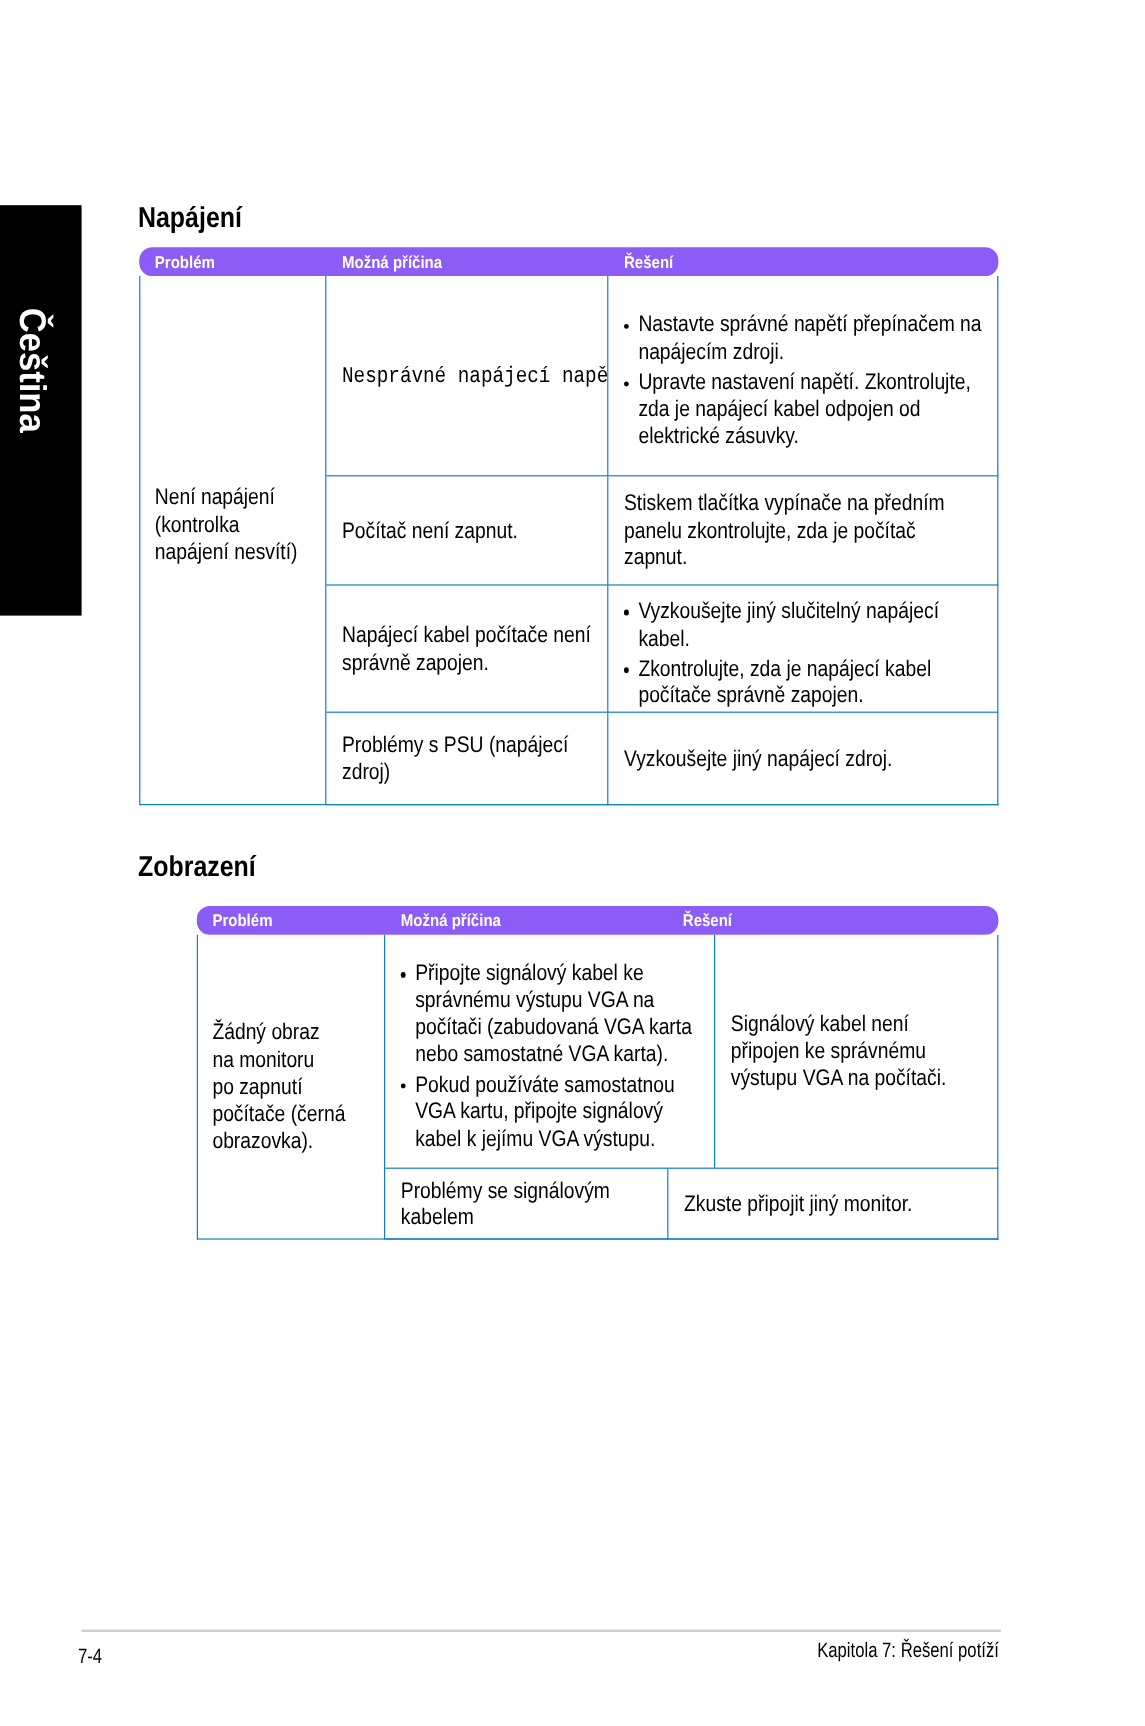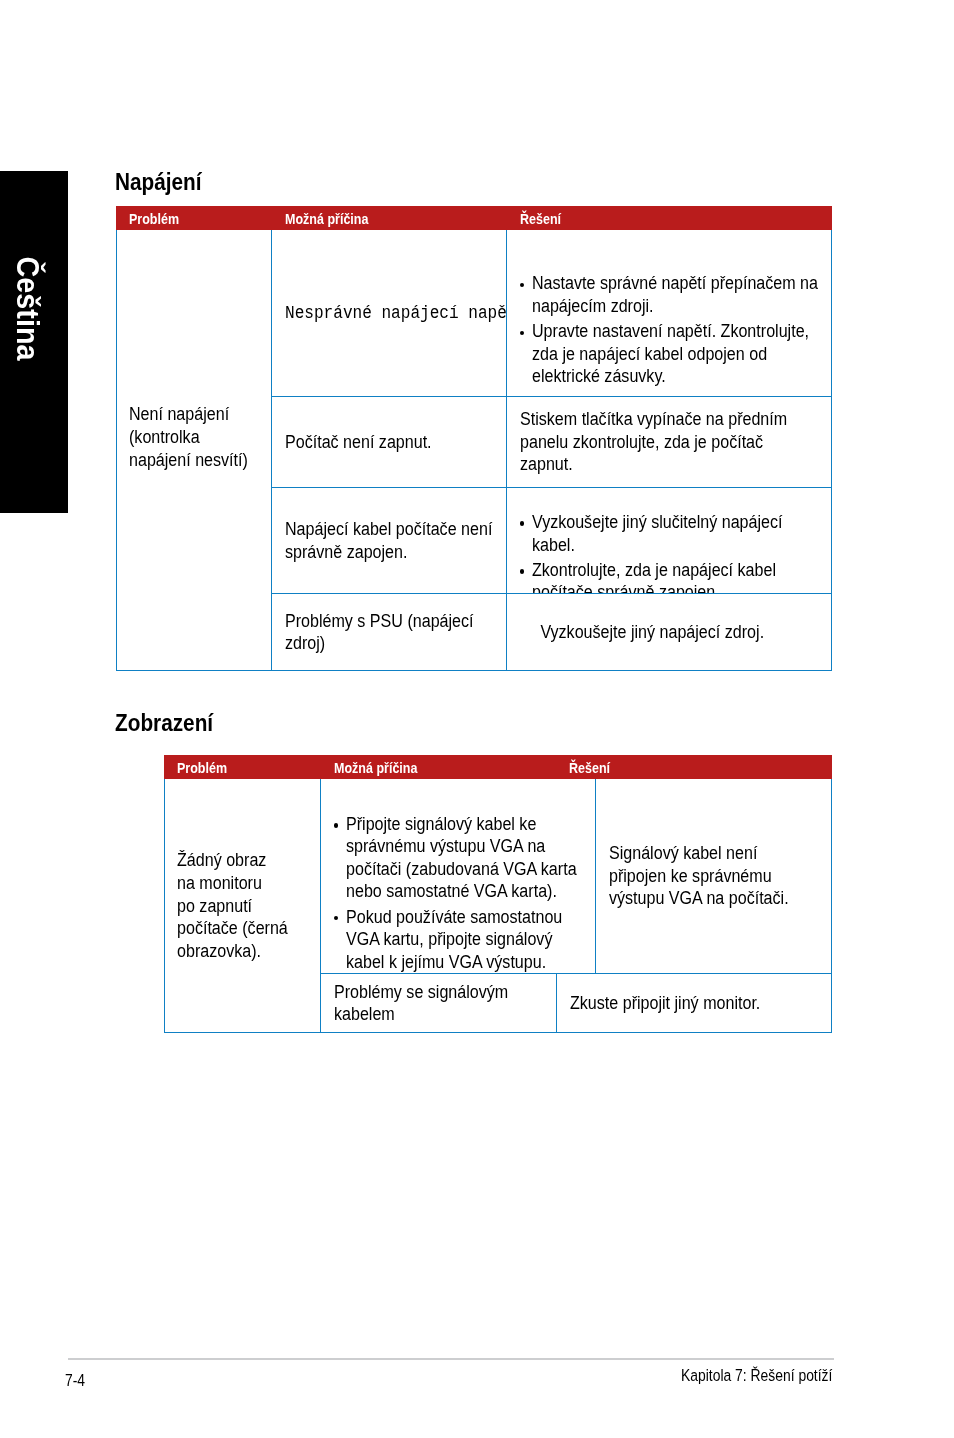--- a/index.html
+++ b/index.html
@@ -23,28 +23,28 @@
   .tbl{position:absolute;}
   .trow{display:flex;}
   .cell{box-sizing:border-box;border-right:1px solid #0f80c4;border-bottom:1px solid #0f80c4;
         display:flex;align-items:center;padding:0 2px 0 13px;overflow:hidden;}
   .cell.lb{border-left:1px solid #0f80c4;padding-left:11.9px;}
   .cell.nb{border-bottom:none;}
   .tx.prob{line-height:23.4px;}
   .tx.prob2{line-height:22.7px;}
   .tx{font-size:18.8px;line-height:22.4px;white-space:nowrap;
       transform:scaleX(0.856);transform-origin:0 50%;width:116.8%;}
-  .hrow{display:flex;background:#b91c1c;height:24px;}
+  .hrow{display:flex;background:#8b5cf6;height:24px;border-radius:11px;}
   .hcell{box-sizing:border-box;display:flex;align-items:center;padding:2px 2px 0 13px;overflow:hidden;}
   .hcell .tx{font-size:14.2px;line-height:1;color:#ffffff;font-weight:bold;
       transform:scaleX(0.882);transform-origin:0 50%;width:113.4%;}
   .tbot{position:absolute;left:0;bottom:0;height:1px;background:#0f80c4;}
 
   
-  ul.bl{margin:0;padding:0;list-style:none;position:relative;top:17px;}
+  ul.bl{margin:0;padding:0;list-style:none;position:relative;top:4px;}
   ul.bl li{position:relative;padding-left:12.4px;}
   ul.bl li+li{margin-top:3px;}
   ul.bl li .dot{position:absolute;left:-0.1px;top:10.3px;width:4.4px;height:4.4px;
       border-radius:50%;background:#000000;}
 
   
   .footer-rule{position:absolute;left:68px;top:1358.4px;width:765.5px;height:1.3px;background:#cdced0;}
   .fnum,.fchap{position:absolute;font-size:17.4px;line-height:1;white-space:nowrap;color:#000000;
       transform:scaleX(0.799);transform-origin:0 0;}
 </style>
@@ -115,21 +115,21 @@
                   <span class="dot"></span>
                   <span class="tx" style="display: block;">Zkontrolujte, zda je napájecí kabel<br>počítače správně zapojen.</span>
                 </li>
               </ul>
             </div>
         </div>
         <div class="trow" style="height:77px;">
           <div class="cell" style="width:235px;">
               <div class="tx">Problémy s PSU (napájecí<br>zdroj)</div>
             </div>
-          <div class="cell" style="width:325px;text-align:center;">
+          <div class="cell" style="width:325px;">
               <div class="tx">Vyzkoušejte jiný napájecí zdroj.</div>
             </div>
         </div>
       </div>
     </div>
     <div class="tbot" style="width:716px;"></div>
   </div>
 
   <div class="sec-title" style="left:115.2px;top:710.5px;">Zobrazení</div>
 

